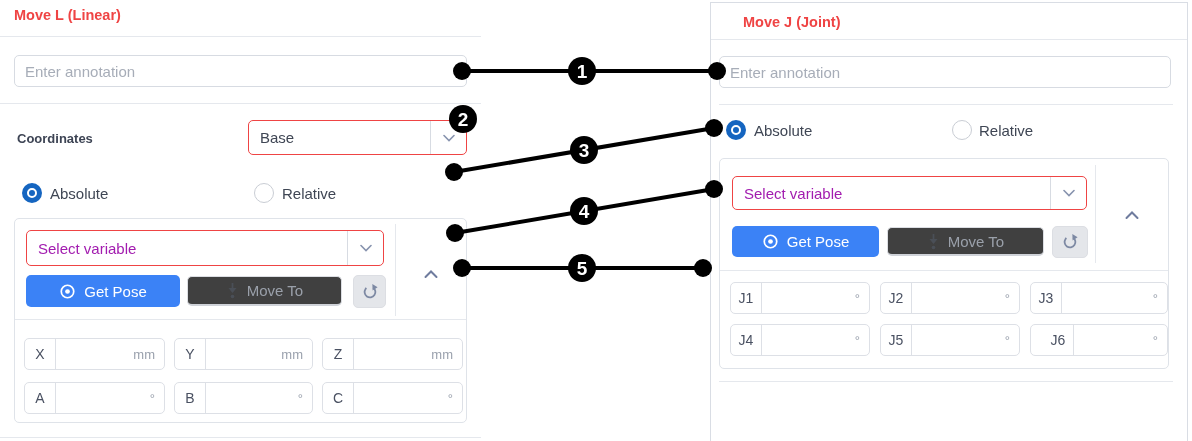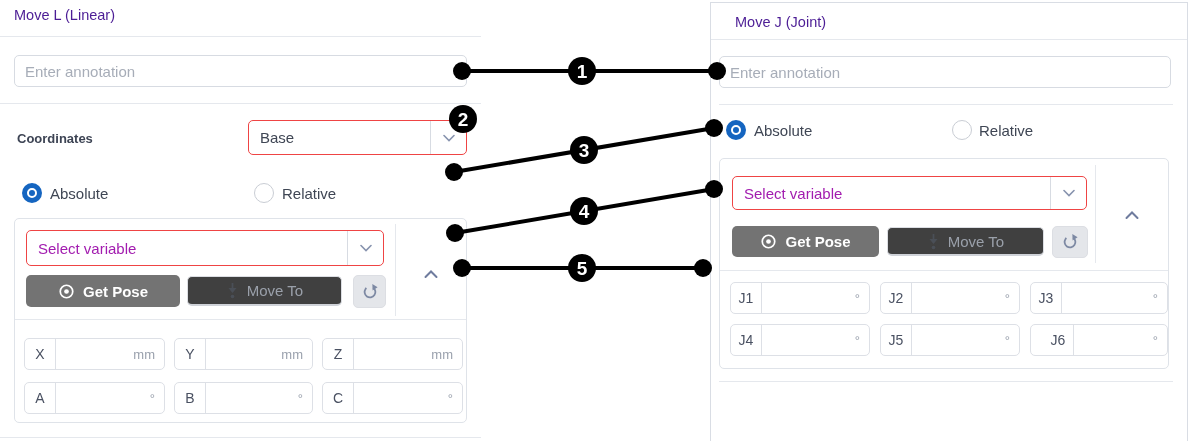--- a/index.html
+++ b/index.html
@@ -2,21 +2,21 @@
 <html><head>
 <meta charset="utf-8">
 <style>
   html,body{margin:0;padding:0;background:#fff;}
   #app{
     position:relative;width:1192px;height:441px;overflow:hidden;background:#ffffff;
     font-family:"Liberation Sans","DejaVu Sans",sans-serif;color:#3f4654;
   }
   .abs{position:absolute;}
   .divider{position:absolute;height:1px;background:#e5e8ed;}
-  .panel-title{position:absolute;font-size:14.5px;font-weight:400;color:#4c1d95;}
+  .panel-title{position:absolute;font-size:14.5px;font-weight:700;color:#ef4444;}
   .text-input{
     position:absolute;box-sizing:border-box;border:1px solid #d7dbe2;border-radius:5px;
     padding:0 10px;font-size:15px;color:#3f4654;background:#fff;outline:none;
     font-family:"Liberation Sans","DejaVu Sans",sans-serif;
   }
   .text-input::placeholder{color:#a7adb8;opacity:1;}
   .dropdown{
     position:absolute;box-sizing:border-box;border:1px solid #ef4444;border-radius:5px;
     background:#fff;display:flex;align-items:center;cursor:pointer;
   }
@@ -30,21 +30,21 @@
   .radio.on{border:5px solid #1565c0;}
   .radio.on::after{content:"";position:absolute;left:2px;top:2px;width:6px;height:6px;border-radius:50%;background:#1565c0;}
   .radio.off{border:1.5px solid #c9cdd4;}
   .radio-label{position:absolute;font-size:15px;color:#3f4654;}
   .group-box{position:absolute;box-sizing:border-box;border:1px solid #dfe3e9;border-radius:5px;background:#fff;}
   .vdiv{position:absolute;width:1px;background:#e5e8ed;}
   .btn{
     position:absolute;box-sizing:border-box;border-radius:5px;display:flex;align-items:center;justify-content:center;
     gap:8px;font-size:15px;cursor:pointer;border:none;font-family:"Liberation Sans","DejaVu Sans",sans-serif;
   }
-  .btn-primary{background:#737373;color:#fff;font-weight:700;}
+  .btn-primary{background:#3b82f6;color:#fff;font-weight:400;}
   .btn-gray{background:#404040;color:#9aa0aa;border:1px solid #dcdee3;border-bottom:2px solid #cfd2d8;}
   .btn-icon{background:#e4e6ea;border:1px solid #dcdee3;}
   .field{
     position:absolute;box-sizing:border-box;height:32px;border:1px solid #dde0e6;border-radius:5px;
     display:flex;align-items:center;background:#fff;overflow:hidden;
   }
   .field-label{
     width:30px;min-width:30px;align-self:stretch;display:flex;align-items:center;justify-content:center;
     border-right:1px solid #dde0e6;font-size:14px;color:#4a5162;
   }
@@ -169,21 +169,21 @@
         <span class="field-label">C</span>
         <input class="field-input" style="">
         <span class="field-unit">°</span>
       </div>
     </div>
 
     <div class="divider" style="left:0;top:437px;width:481px;"></div>
   </div>
 
   <div class="card" style="left:710px;top:2px;width:478px;height:439px;">
-    <div class="panel-title" style="left:24px;top:11px;text-align:right;">Move J (Joint)</div>
+    <div class="panel-title" style="left:32px;top:11px;text-align:right;">Move J (Joint)</div>
     <div class="divider" style="left:0;top:36px;width:476px;"></div>
 
     <input class="text-input" style="left: 8px; top: 53px; width: 452px; height: 32px;" placeholder="Enter annotation">
 
     <div class="divider" style="left:8px;top:101px;width:454px;"></div>
 
     <div class="radio on" style="left:15px;top:117px;"></div>
     <div class="radio-label" style="left:43px;top:119px;">Absolute</div>
     <div class="radio off" style="left:241px;top:117px;"></div>
     <div class="radio-label" style="left:268px;top:119px;">Relative</div>

